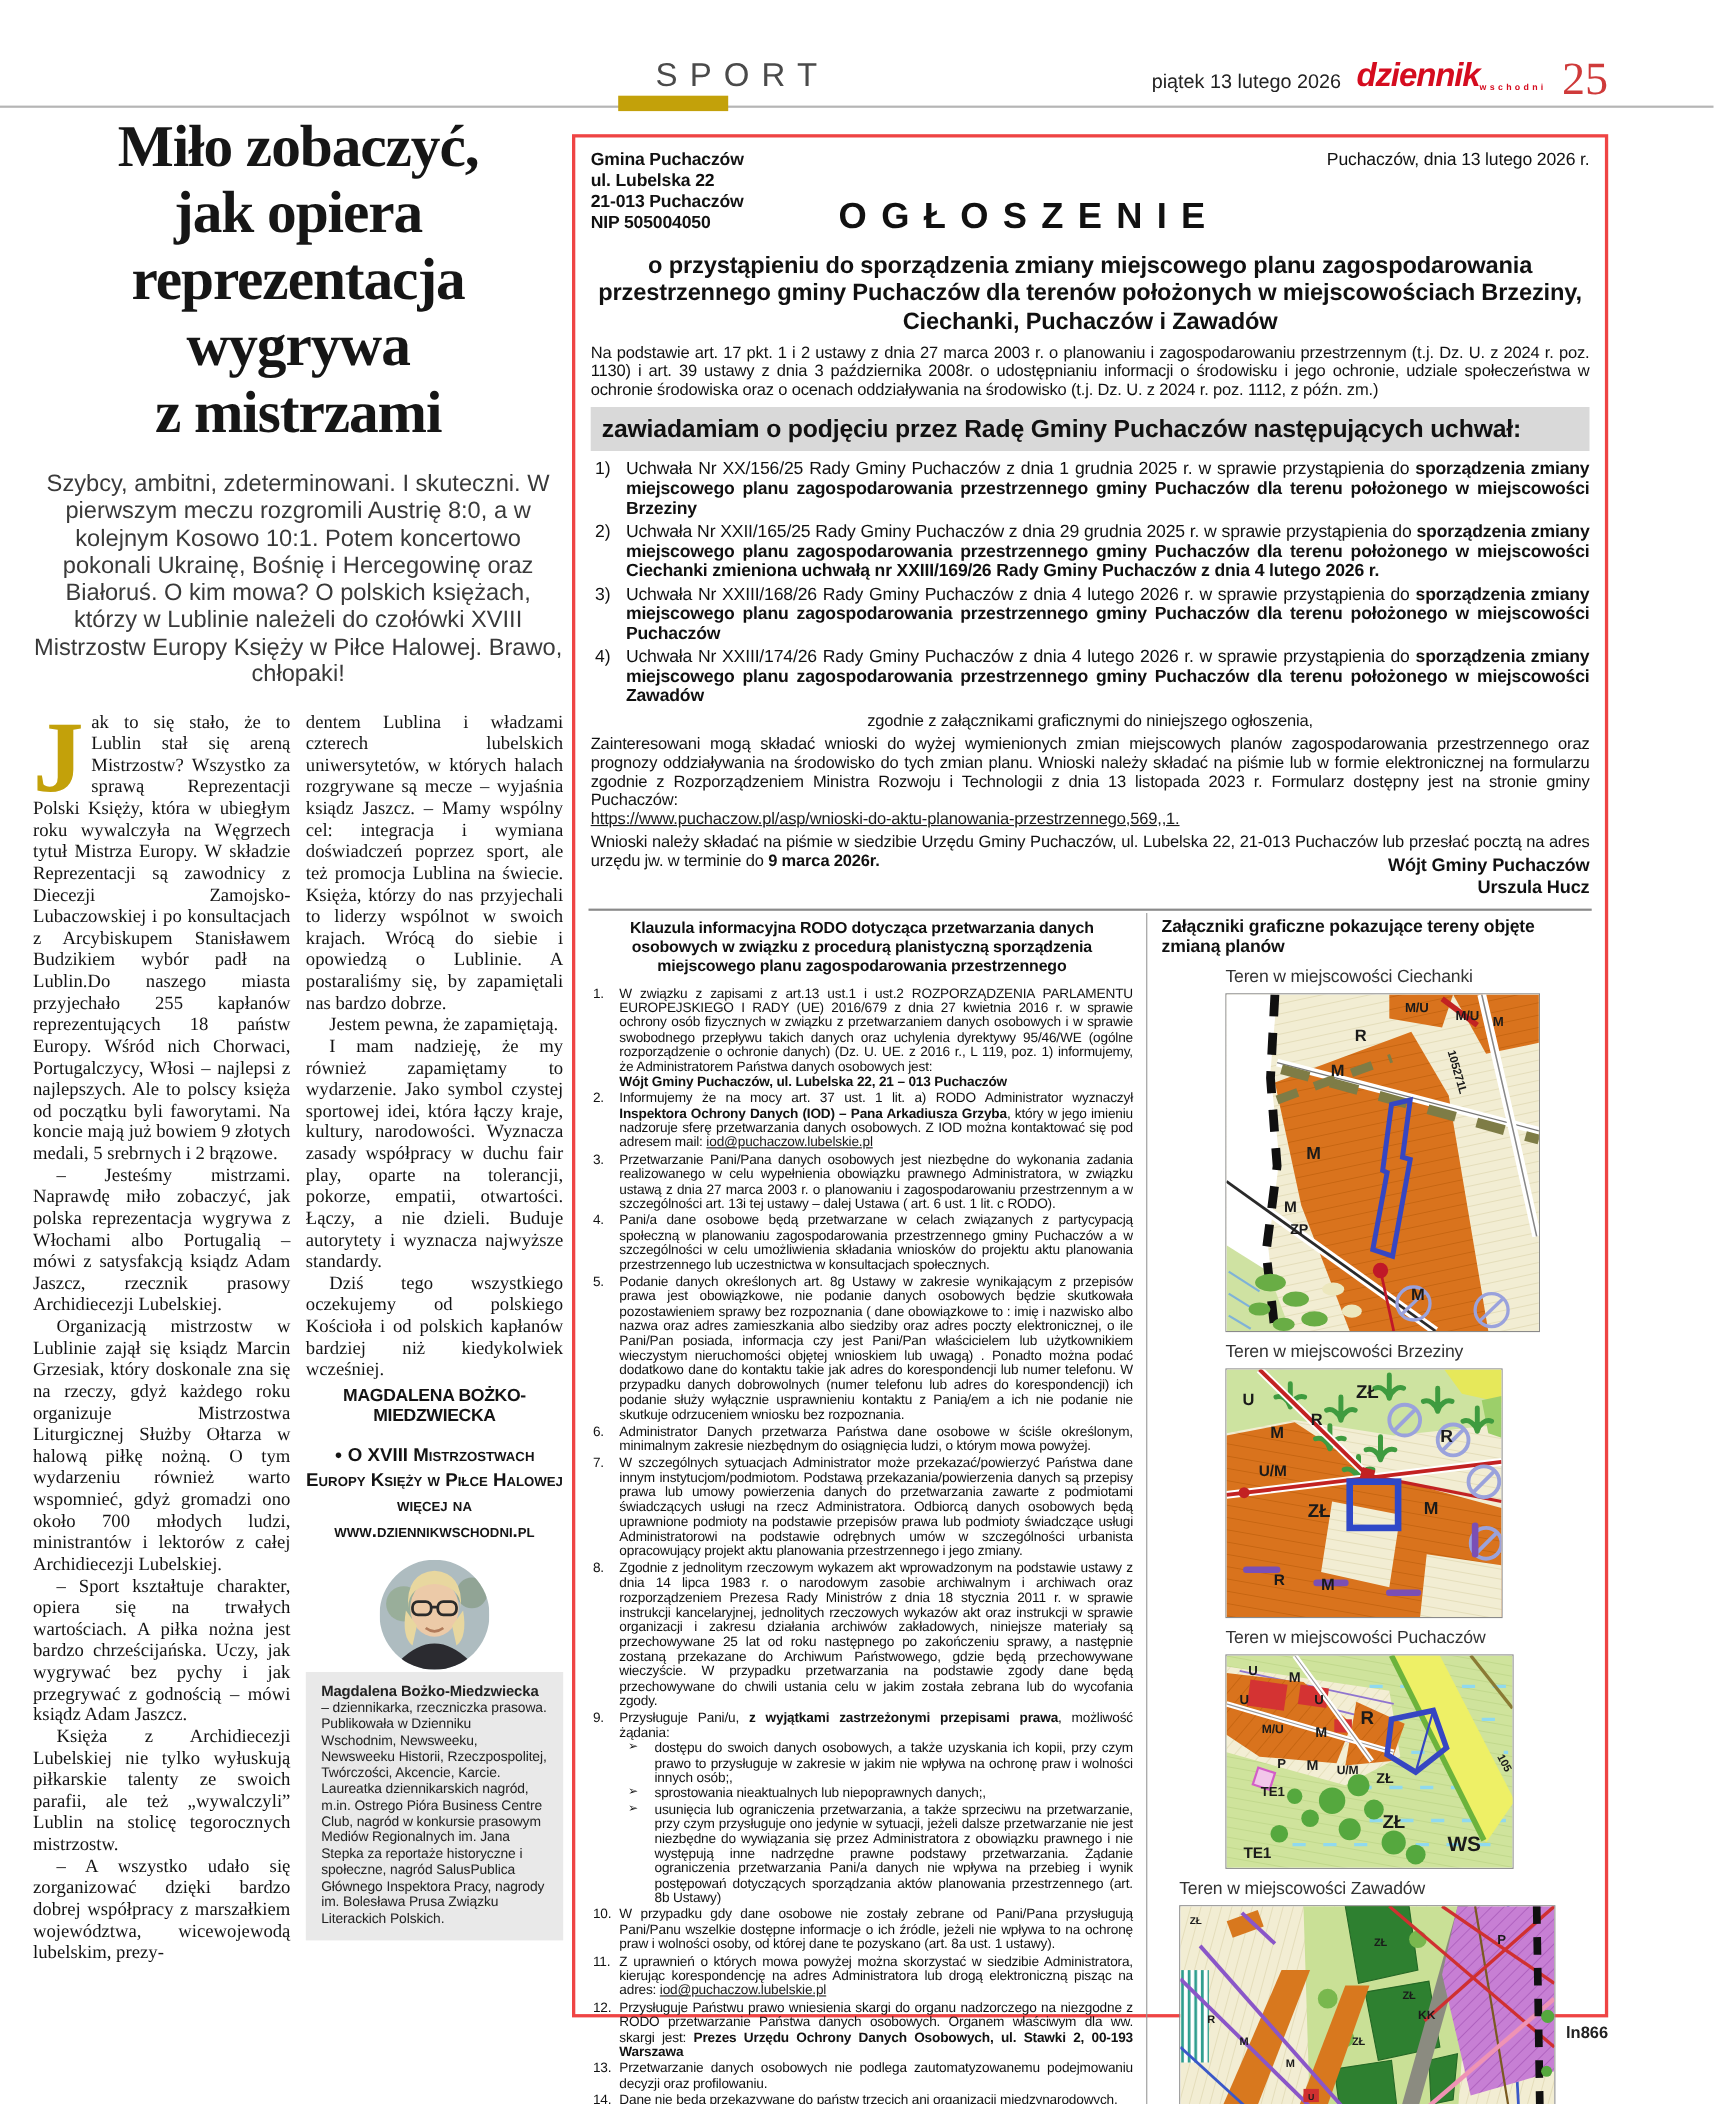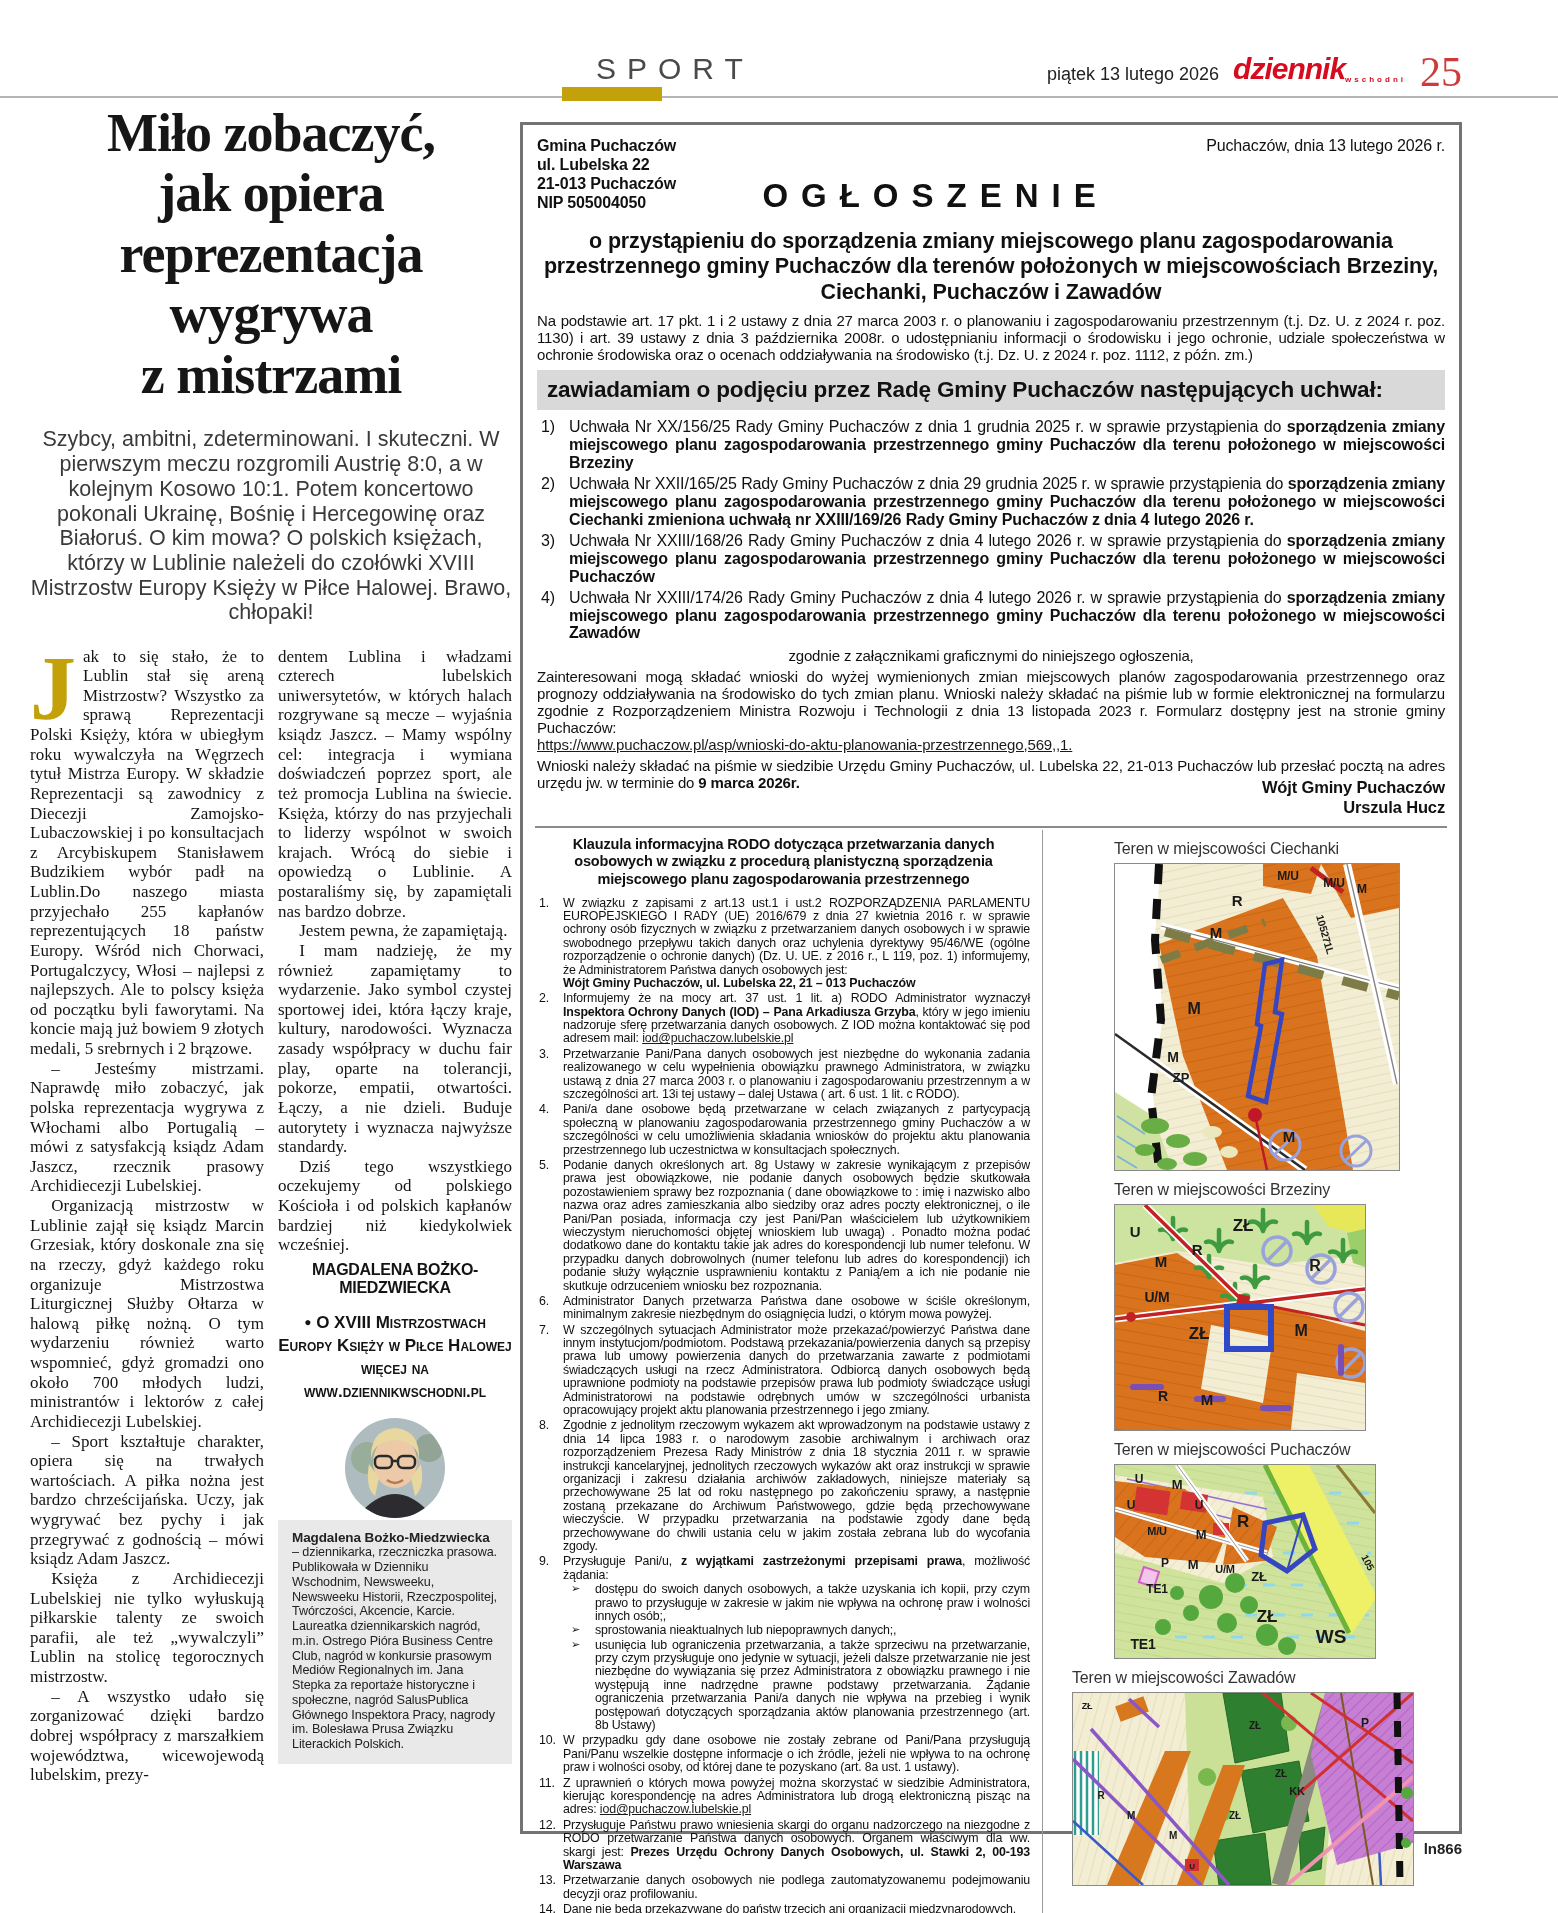--- a/index.html
+++ b/index.html
@@ -36,21 +36,21 @@
           font-family:"Liberation Sans", sans-serif; font-size:17px; line-height:1.35; }
   .note .bullet { font-size:12px; vertical-align:2px; }
   .avatar-wrap { width:100px; height:100px; margin:14px auto 0; border-radius:50%; overflow:hidden; }
   .bio-box { background:#e9e9e9; margin-top:2px; padding:10px 14px 12px;
              font-family:"Liberation Sans", sans-serif; font-size:12.6px; line-height:1.17; color:#222;
              text-align:left; letter-spacing:-0.1px; }
   .bio-box b { font-size:13.5px; }
 
   
   .ann { position:absolute; left:520px; top:122px; width:942px; height:1712px;
-         border:3px solid #737373; box-sizing:border-box; padding:12px 14px; background:#fff;
+         border:3px solid #ef4444; box-sizing:border-box; padding:12px 14px; background:#fff;
          letter-spacing:-0.15px; }
   .ann-head { display:flex; justify-content:space-between; align-items:flex-start; }
   .sender { font-weight:700; font-size:16px; line-height:1.18; }
   .ogloszenie { font-weight:700; font-size:33px; letter-spacing:13px; margin-top:40px; white-space:nowrap; }
   .dateline { font-size:16px; text-align:right; width:250px; }
   .subtitle { margin-top:14px; text-align:center; font-weight:700; font-size:21.5px; line-height:1.18; }
   .legal { margin-top:8px; font-size:15px; line-height:1.12; text-align:justify; }
   .banner { margin-top:7px; background:#d9d9d9; font-weight:700; font-size:22.5px; padding:7px 10px; }
   ol.res { margin:8px 0 0; padding:0 0 0 32px; list-style:none; counter-reset:r;
            font-size:16px; line-height:1.12; text-align:justify; }
@@ -207,20 +207,21 @@
           <li><span>W przypadku gdy dane osobowe nie zostały zebrane od Pani/Pana przysługują Pani/Panu wszelkie dostępne informacje o ich źródle, jeżeli nie wpływa to na ochronę praw i wolności osoby, od której dane te pozyskano (art. 8a ust. 1 ustawy).</span></li>
           <li><span>Z  uprawnień o których mowa powyżej można skorzystać w siedzibie Administratora, kierując korespondencję na adres Administratora lub drogą elektroniczną pisząc na adres: </span><a>iod@puchaczow.lubelskie.pl</a></li>
           <li><span>Przysługuje Państwu prawo wniesienia skargi do organu nadzorczego na niezgodne z RODO przetwarzanie Państwa danych osobowych. Organem właściwym dla ww. skargi jest:  </span><b>Prezes Urzędu Ochrony Danych Osobowych, ul. Stawki 2, 00-193 Warszawa</b></li>
           <li><span>Przetwarzanie danych osobowych nie podlega zautomatyzowanemu podejmowaniu decyzji oraz profilowaniu.</span></li>
           <li><span>Dane nie będą przekazywane do państw trzecich ani organizacji międzynarodowych.</span></li>
           <li><span>O szczegółach podstawy gromadzenia danych osobowych, obowiązku lub dobrowolności ich podania oraz potencjalnych konsekwencjach niepodania danych, informowani Państwo będziecie przez merytoryczną komórkę Administratora danych prowadzącą przetwarzanie oraz przez inspektora ochrony danych.</span></li>
         </ol>
       </div>
 
       <div class="attachments">
+        <div class="att-header">Załączniki graficzne pokazujące tereny objęte zmianą planów</div>
 
         <div class="map-caption cap-ind">Teren w miejscowości Ciechanki</div>
         <svg class="map-fig m-ind" width="284" height="306" viewBox="0 0 284 306">
           <defs>
             <pattern id="p1f" width="9" height="9" patternUnits="userSpaceOnUse" patternTransform="rotate(78)">
                 <rect width="9" height="9" fill="#f2edd3"></rect>
                 <line x1="0" y1="0" x2="0" y2="9" stroke="#d9d1a6" stroke-width="1"></line>
               </pattern>
             <pattern id="p1o" width="11" height="11" patternUnits="userSpaceOnUse" patternTransform="rotate(78)">
                 <rect width="11" height="11" fill="#d9731d"></rect>

